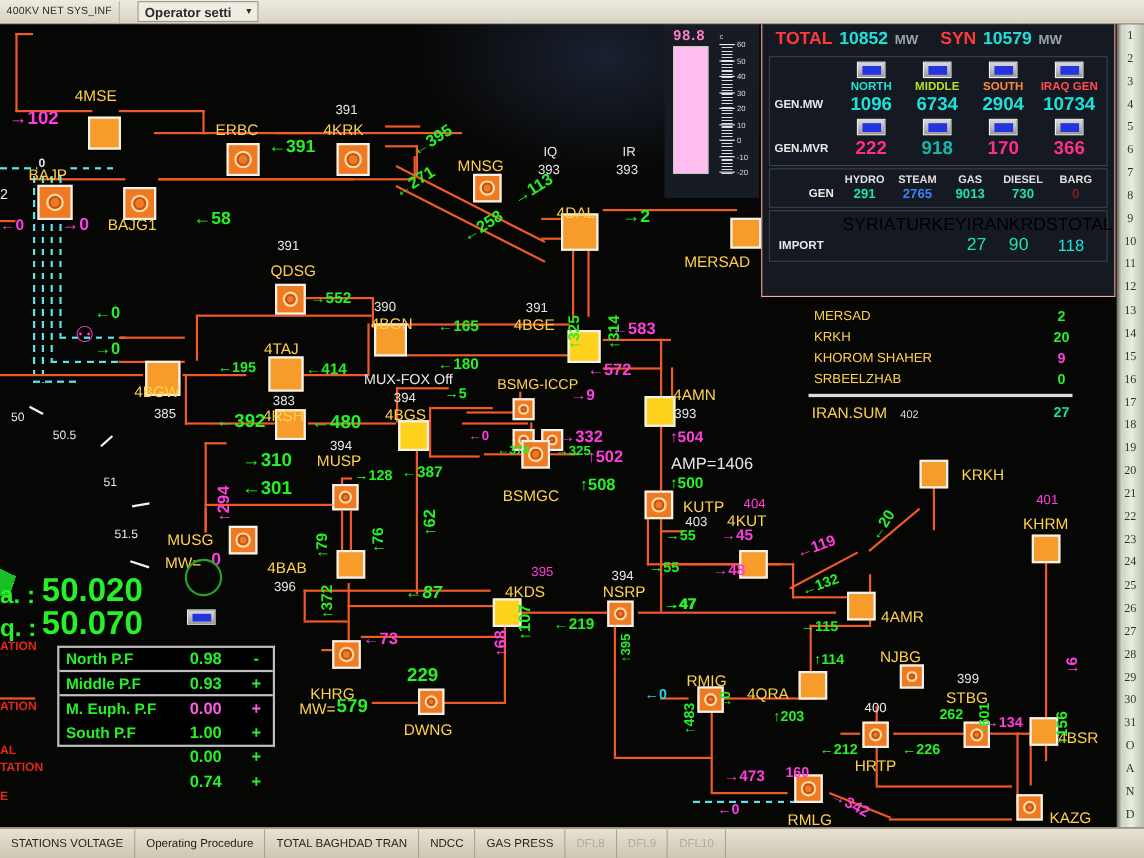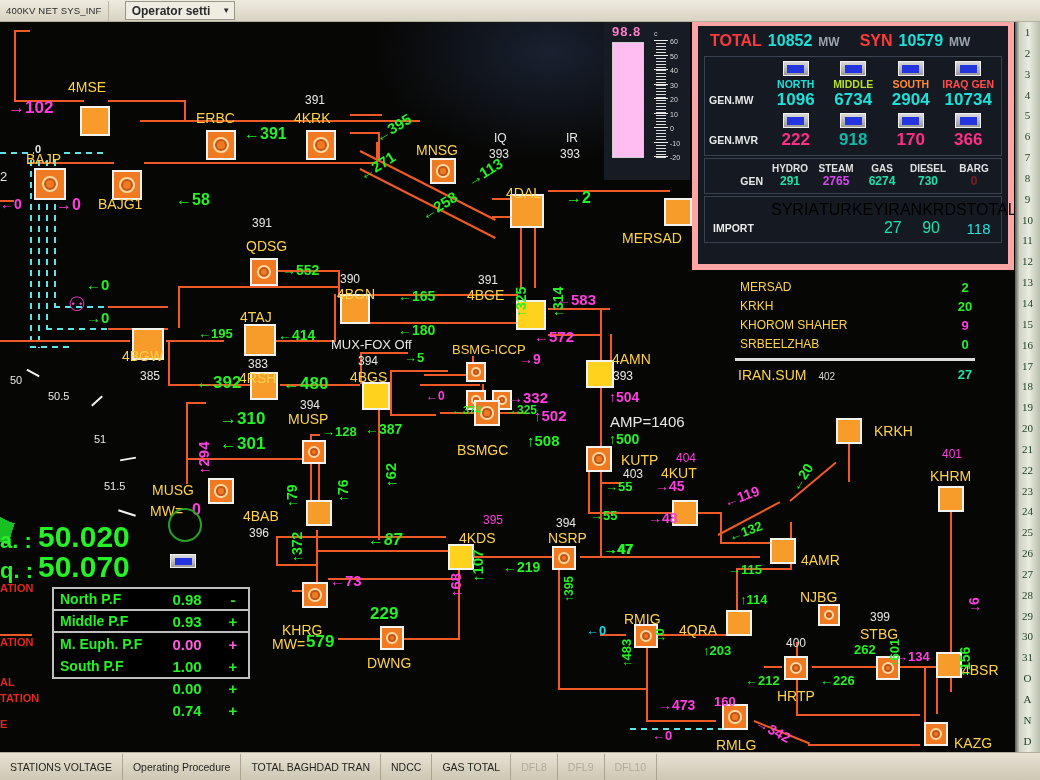--- a/index.html
+++ b/index.html
@@ -68,21 +68,21 @@
   .f13 { font-size:13px; }
   .f14 { font-size:14px; }
   .f15 { font-size:15px; }
   .f16 { font-size:16px; }
   .f17 { font-size:17px; }
   .b { font-weight:bold; }
 
   
   #infopanel {
     position:absolute; left:692px; top:-2px; width:322px; height:250px;
-    background:#151a22; border:6px solid #fca5a5;
+    background:#151a22; border:1px solid #fca5a5;
   }
   .ip-head { display:flex; align-items:baseline; gap:6px; padding:6px 0 4px 12px;
              font-size:16px; font-weight:bold; }
   .ip-box { margin:2px 6px; border:1px solid #39414e; padding:4px 4px 5px 4px; }
   .ip-grid { display:grid; grid-template-columns:58px 1fr 1fr 1fr 1fr; align-items:center; }
   .ip-rowlbl { color:#e9e9e9; font-size:10.5px; font-weight:bold; }
   .ip-btn { width:26px; height:15px; margin:0 auto 2px auto;
             background:linear-gradient(#dadada,#9a9a9a); border:1px solid #f0f0f0;
             display:flex; align-items:center; justify-content:center; }
   .ip-btn i { display:block; width:17px; height:8px; background:#2435e0; }
@@ -653,22 +653,22 @@
       <div class="ip-small">
         <div></div>
         <div class="h">HYDRO</div>
         <div class="h">STEAM</div>
         <div class="h">GAS</div>
         <div class="h">DIESEL</div>
         <div class="h">BARG</div>
 
         <div class="ip-rowlbl" style="text-align:right; padding-right:4px;">GEN</div>
         <div class="v" style="color:#1ee0a8;">291</div>
-        <div class="v" style="color:#d946ef;">2765</div>
-        <div class="v" style="color:#1ee0a8;">6274</div>
+        <div class="v" style="color:#3b82f6;">2765</div>
+        <div class="v" style="color:#1ee0a8;">9013</div>
         <div class="v" style="color:#1ee0a8;">730</div>
         <div class="v" style="color:#7a2020;">0</div>
       </div>
     </div>
 
     <div class="ip-box">
       <div class="ip-imp">
         <div></div>
         <div class="h">SYRIA</div>
         <div class="h">TURKEY</div>
@@ -812,17 +812,17 @@
     <div style="height:20.857142857142858px; line-height:20.857142857142858px;">A</div>
     <div style="height:20.857142857142858px; line-height:20.857142857142858px;">N</div>
     <div style="height:20.857142857142858px; line-height:20.857142857142858px;">D</div>
   </div>
 
 <div id="tabbar">
     <div class="tab">STATIONS VOLTAGE</div>
     <div class="tab">Operating Procedure</div>
     <div class="tab">TOTAL BAGHDAD TRAN</div>
     <div class="tab">NDCC</div>
-    <div class="tab">GAS TOTAL</div>
+    <div class="tab">GAS PRESS</div>
     <div class="tab dim">DFL8</div>
     <div class="tab dim">DFL9</div>
     <div class="tab dim">DFL10</div>
   </div>
 
 </body></html>

